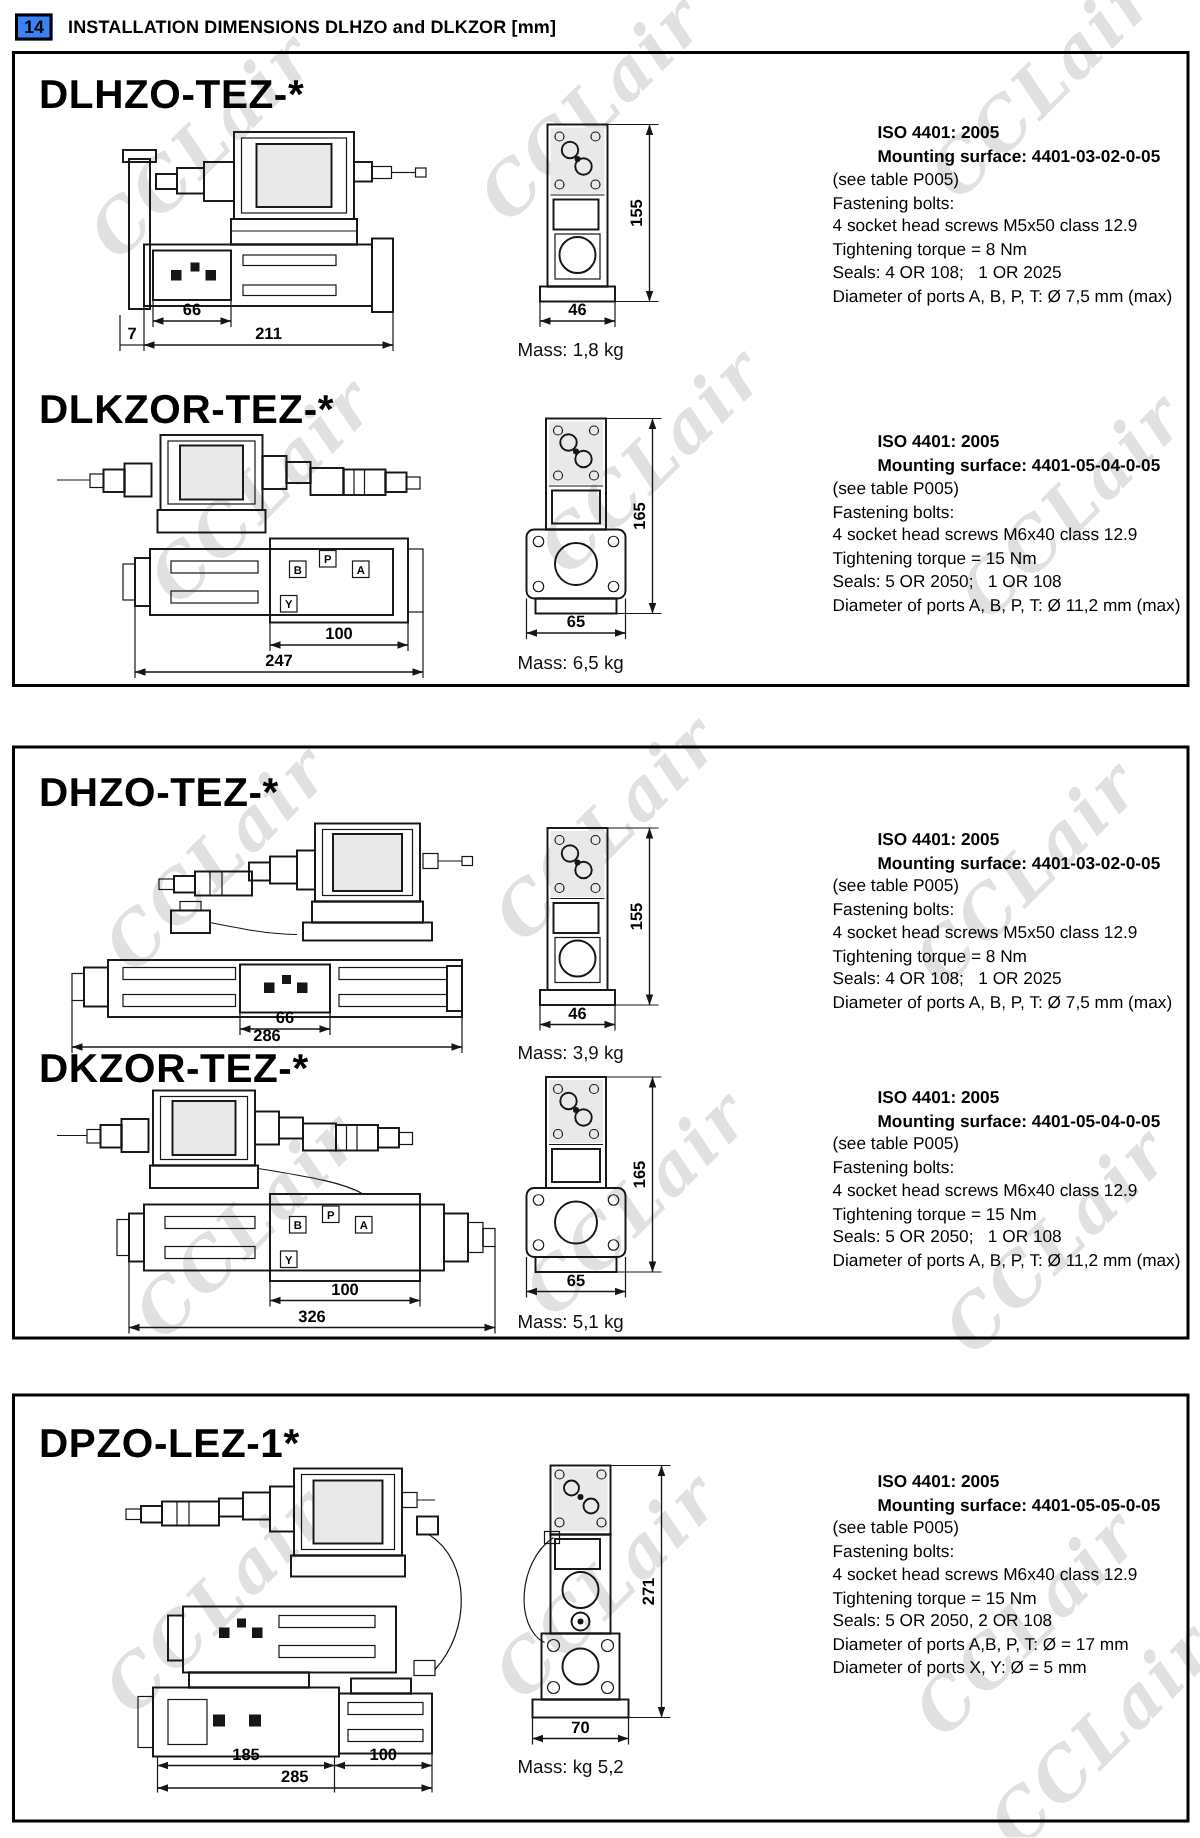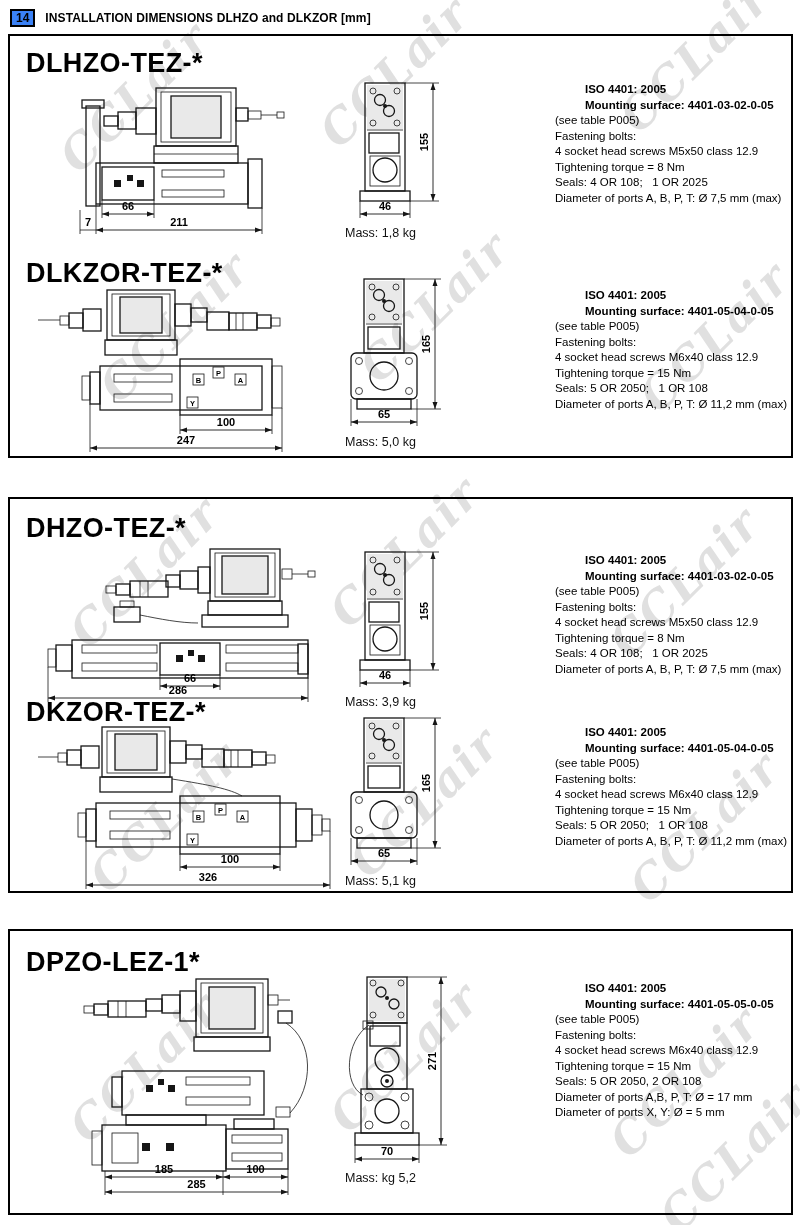--- a/index.html
+++ b/index.html
@@ -239,21 +239,21 @@
           </g>
         <line class="dimln" x1="14" y1="125" x2="14" y2="152"></line>
         <line class="dimln" x1="80" y1="125" x2="80" y2="152"></line>
         <g data-dim="h">
             <line x1="14" y1="148" x2="80" y2="148"></line>
             <polygon points="14,148 21,145.5 21,150.5"></polygon>
             <polygon points="80,148 73,145.5 73,150.5"></polygon>
             <text class="dtxt" text-anchor="middle" x="47" y="144">65</text>
           </g>
       </svg>
-      <div class="mass">Mass: 5,0 kg</div>
+      <div class="mass">Mass: 6,5 kg</div>
     </div>
 
     <div class="iso" style="left:545px;top:252px">
       <p class="b">ISO 4401: 2005</p>
       <p class="b">Mounting surface: 4401-05-04-0-05</p>
       <p>(see table P005)</p>
       <p>Fastening bolts:</p>
       <p>4 socket head screws M6x40 class 12.9</p>
       <p>Tightening torque = 15 Nm</p>
       <p>Seals: 5 OR 2050;   1 OR 108</p>

